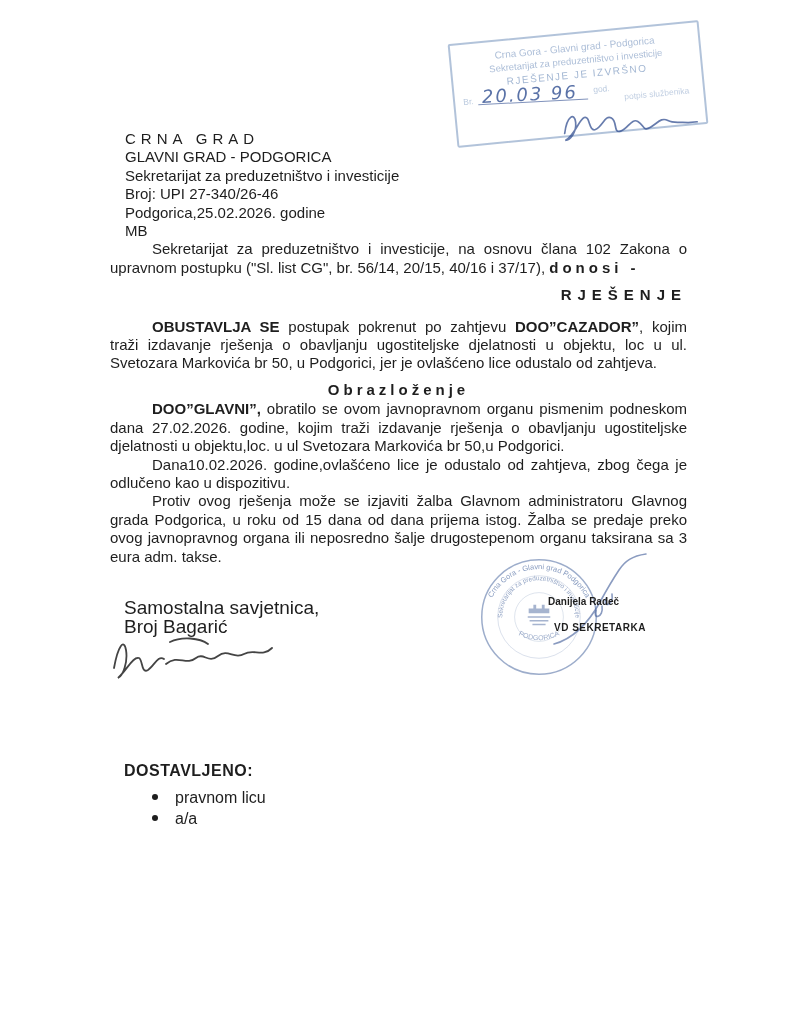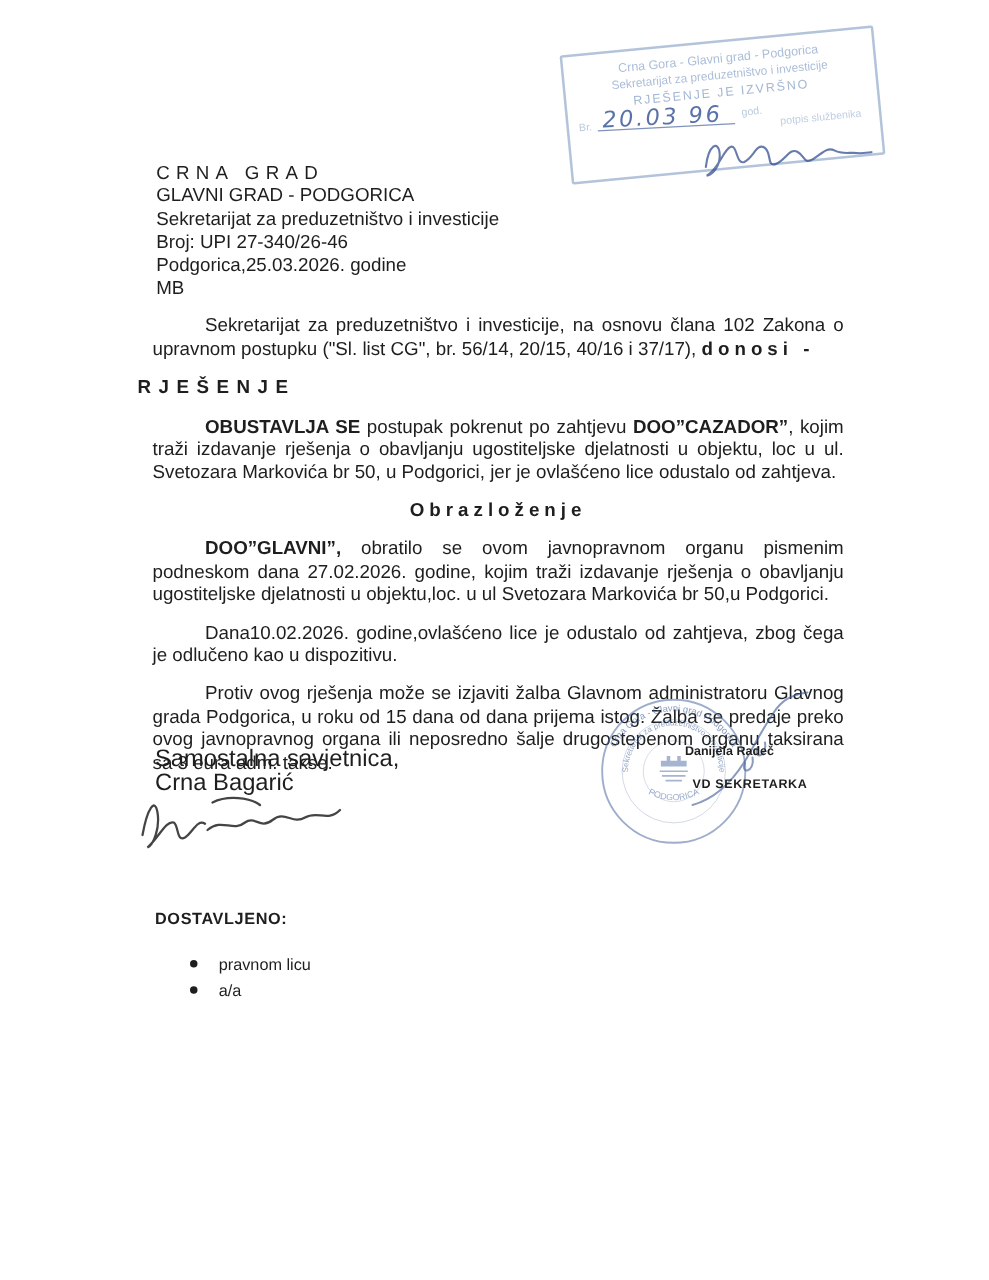--- a/index.html
+++ b/index.html
@@ -4,23 +4,23 @@
 <style>
   html,body{margin:0;padding:0;background:#ffffff;}
   .page{
     position:relative;width:791px;height:1024px;background:#ffffff;overflow:hidden;
     font-family:"Liberation Sans",sans-serif;color:#1e1e1e;
   }
   
   .content{position:absolute;left:110px;top:130px;width:577px;font-size:15px;line-height:18.4px;}
   .hdr{margin-left:15px;}
   .hdr .country{letter-spacing:5px;}
-  p{margin:12px;}
+  p{margin:0;}
   .para{text-align:justify;text-indent:42px;}
-  .title{ text-align:left;font-weight:bold;letter-spacing:6px;margin:9px 0 13px 0;}
+  .title{ text-align:right;font-weight:bold;letter-spacing:6px;margin:9px 0 13px 0;}
   .heading{text-align:center;font-weight:bold;letter-spacing:4px;margin:8px 0 1px 0;}
   .donosi{font-weight:bold;letter-spacing:4px;}
   b{font-weight:bold;}
   
   .stamp{
     position:absolute;left:452px;top:32px;width:252px;height:104px;
     transform:rotate(-5.5deg);border:2px solid rgba(72,112,168,0.42);border-radius:2px;
     box-sizing:border-box;padding:7px 8px 2px 8px;color:rgba(72,112,168,0.46);
     font-size:10px;text-align:center;line-height:13px;
   }
@@ -35,23 +35,23 @@
   .officer{position:absolute;right:14px;bottom:26px;font-size:8.5px;color:rgba(72,112,168,0.35);}
   .stamp-sig{position:absolute;right:6px;bottom:-12px;}
   
   .sig-left{position:absolute;left:124px;top:598px;font-size:19px;font-weight:normal;line-height:19px;}
   .sig-left-scribble{position:absolute;left:106px;top:628px;}
   .seal-wrap{position:absolute;left:478px;top:556px;}
   .seal-sig{position:absolute;left:548px;top:552px;}
   .sig-right{position:absolute;left:548px;top:596px;font-size:10px;font-weight:bold;}
   .sig-right .role{margin-top:15px;margin-left:6px;letter-spacing:0.5px;}
   
-  .dostavljeno{position:absolute;left:124px;top:724px;font-size:13px;line-height:21px;}
+  .dostavljeno{position:absolute;left:124px;top:760px;font-size:16px;line-height:21px;}
   .dostavljeno .dt{font-weight:bold;letter-spacing:0.5px;}
-  .dlist{margin-top:16px;}
+  .dlist{margin-top:6px;}
   .ditem{display:flex;align-items:baseline;}
   .bullet{width:6px;height:6px;border-radius:50%;background:#1e1e1e;margin:0 17px 2px 28px;align-self:center;flex:0 0 auto;}
 </style>
 </head>
 <body>
 
 <div class="page">
 
   <div class="stamp">
     <div>Crna Gora - Glavni grad - Podgorica</div>
@@ -67,42 +67,42 @@
       <path d="M14,28 C18,10 26,8 26,18 C26,28 19,35 14,35 C24,31 29,16 35,14 C41,12 38,29 45,27 C53,24 56,13 62,17 C68,21 62,33 70,31 C78,29 82,19 88,23 C94,27 92,34 100,30 C108,26 112,21 118,25 C124,29 130,27 138,29 L147,29" fill="none" stroke="rgba(44,74,142,0.72)" stroke-width="1.7" stroke-linecap="round"></path>
     </svg>
   </div>
 
   <div class="content">
     <div class="hdr">
       <div class="country">CRNA GRAD</div>
       <div>GLAVNI GRAD - PODGORICA</div>
       <div>Sekretarijat za preduzetništvo i investicije</div>
       <div>Broj: UPI 27-340/26-46</div>
-      <div>Podgorica,25.03.2026. godine</div>
+      <div>Podgorica,25.02.2026. godine</div>
       <div>MB</div>
     </div>
 
     <p class="para"><span>Sekretarijat za preduzetništvo i investicije, na osnovu člana 102 Zakona o upravnom postupku ("Sl. list CG", br. 56/14, 20/15, 40/16 i 37/17), </span><span class="donosi">donosi -</span></p>
 
     <div class="title">RJEŠENJE</div>
 
     <p class="para"><b>OBUSTAVLJA SE</b><span> postupak pokrenut po zahtjevu </span><b>DOO”CAZADOR”</b><span>, kojim traži izdavanje rješenja o obavljanju ugostiteljske djelatnosti u objektu, loc u ul. Svetozara Markovića br 50, u Podgorici, jer je ovlašćeno lice odustalo od zahtjeva.</span></p>
 
     <div class="heading">Obrazloženje</div>
 
     <p class="para"><b>DOO”GLAVNI”,</b><span> obratilo se ovom javnopravnom organu pismenim podneskom dana 27.02.2026. godine, kojim traži izdavanje rješenja o obavljanju ugostiteljske djelatnosti u objektu,loc. u ul Svetozara Markovića br 50,u Podgorici.</span></p>
 
     <p class="para">Dana10.02.2026. godine,ovlašćeno lice je odustalo od  zahtjeva, zbog čega je odlučeno kao u dispozitivu.</p>
 
     <p class="para">Protiv ovog rješenja može se izjaviti žalba Glavnom administratoru Glavnog grada Podgorica, u roku od 15 dana od dana prijema istog. Žalba se predaje preko ovog javnopravnog organa ili neposredno šalje drugostepenom organu taksirana sa 3 eura adm. takse.</p>
   </div>
 
   <div class="sig-left">
     <div>Samostalna savjetnica,</div>
-    <div>Crna Bagarić</div>
+    <div>Broj Bagarić</div>
   </div>
   <svg class="sig-left-scribble" width="175" height="58" viewBox="0 0 175 58">
     <path d="M8,40 C12,18 18,10 20,22 C22,34 17,48 12,50 C21,42 27,28 33,30 C37,32 35,46 42,42 C48,38 52,27 58,31 M64,14 C76,8 94,10 102,16 M60,36 C72,26 80,38 90,30 C98,24 102,36 112,28 C122,20 128,32 138,26 C148,20 156,30 166,20" fill="none" stroke="rgba(35,35,35,0.85)" stroke-width="1.8" stroke-linecap="round"></path>
   </svg>
 
   <svg class="seal-wrap" width="122" height="122" viewBox="0 0 130 130">
     <g stroke="rgba(77,106,160,0.55)" fill="none">
       <circle cx="65" cy="65" r="61" stroke-width="1.6"></circle>
       <circle cx="65" cy="65" r="44" stroke-width="0.8" stroke-opacity="0.5"></circle>
       <circle cx="65" cy="65" r="26" stroke-width="0.8" stroke-opacity="0.45"></circle>

